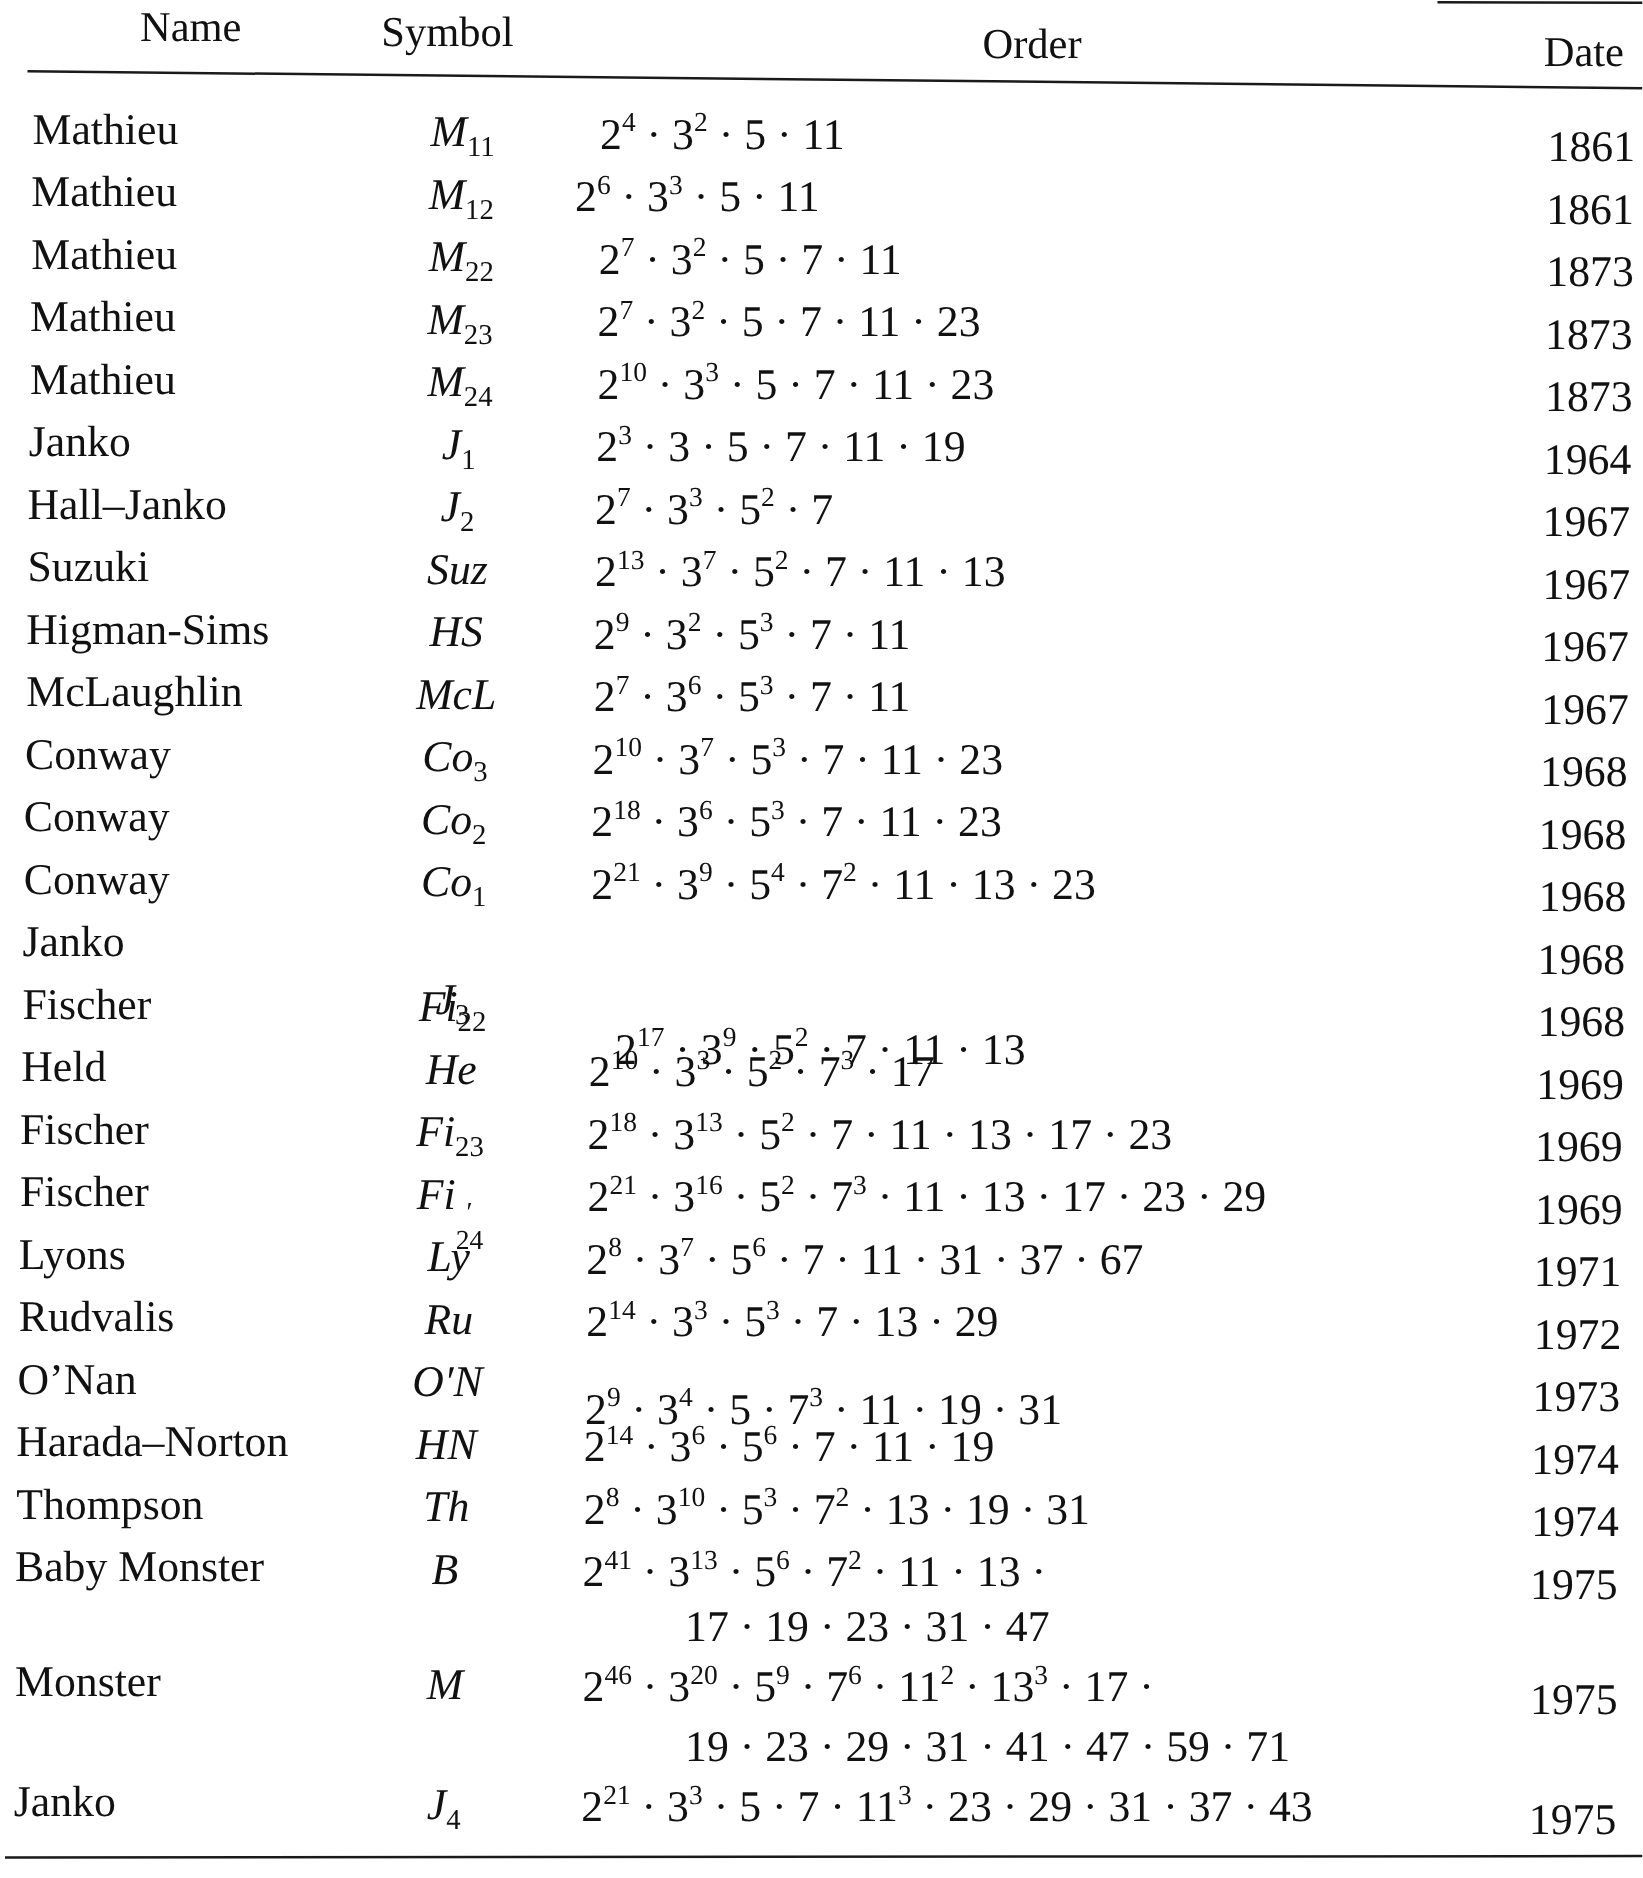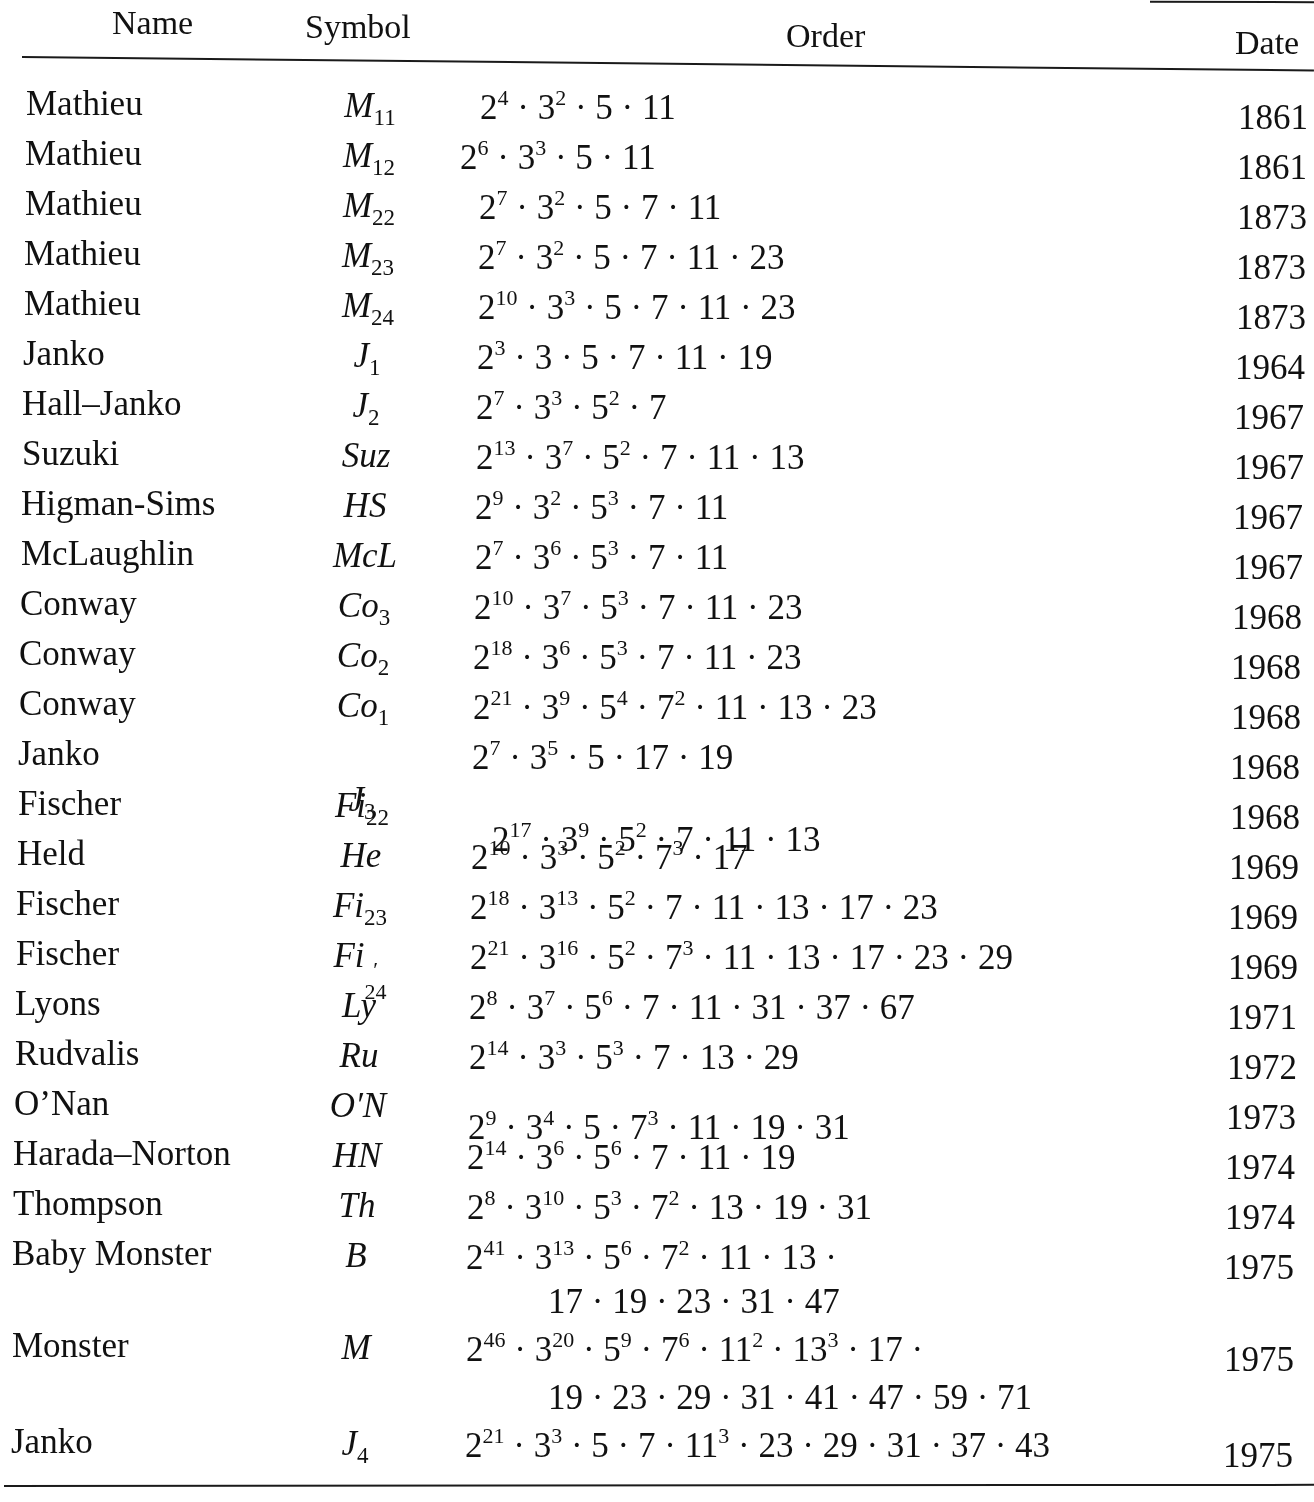--- a/index.html
+++ b/index.html
@@ -153,21 +153,20 @@
     </div>
     <div class="row" style="top: 686px;">
       <div class="cell name" style="left: 19px; top: 0px;">Conway</div>
       <div class="cell symbol" style="left: 298px; top: 2px;"><span>Co</span><sub>1</sub></div>
       <div class="cell order" style="left: 473px; top: 4px;"><span>2</span><sup>21</sup><span> · </span><span>3</span><sup>9</sup><span> · </span><span>5</span><sup>4</sup><span> · </span><span>7</span><sup>2</sup><span> · </span><span>11</span><span> · </span><span>13</span><span> · </span><span>23</span></div>
       <div class="cell date" style="left: 1231px; top: 14px;">1968</div>
     </div>
     <div class="row" style="top: 736px;">
       <div class="cell name" style="left: 18px; top: 0px;">Janko</div>
       <div class="cell symbol" style="left: 297px; top: 2px; margin-top: 44px;"><span>J</span><sub>3</sub></div>
-      <div class="cell order" style="left: 472px; top: 4px;"><span>2</span><sup>7</sup><span> · </span><span>3</span><sup>5</sup><span> · </span><span>5</span><span> · </span><span>17</span><span> · </span><span>19</span></div>
       <div class="cell date" style="left: 1230px; top: 14px;">1968</div>
     </div>
     <div class="row" style="top: 786px;">
       <div class="cell name" style="left: 18px; top: 0px;">Fischer</div>
       <div class="cell symbol" style="left: 297px; top: 2px;"><span>Fi</span><sub>22</sub></div>
       <div class="cell order" style="left: 492px; top: 4px; margin-top: 32px;"><span>2</span><sup>17</sup><span> · </span><span>3</span><sup>9</sup><span> · </span><span>5</span><sup>2</sup><span> · </span><span>7</span><span> · </span><span>11</span><span> · </span><span>13</span></div>
       <div class="cell date" style="left: 1230px; top: 14px;">1968</div>
     </div>
     <div class="row" style="top: 836px;">
       <div class="cell name" style="left: 17px; top: 0px;">Held</div>

